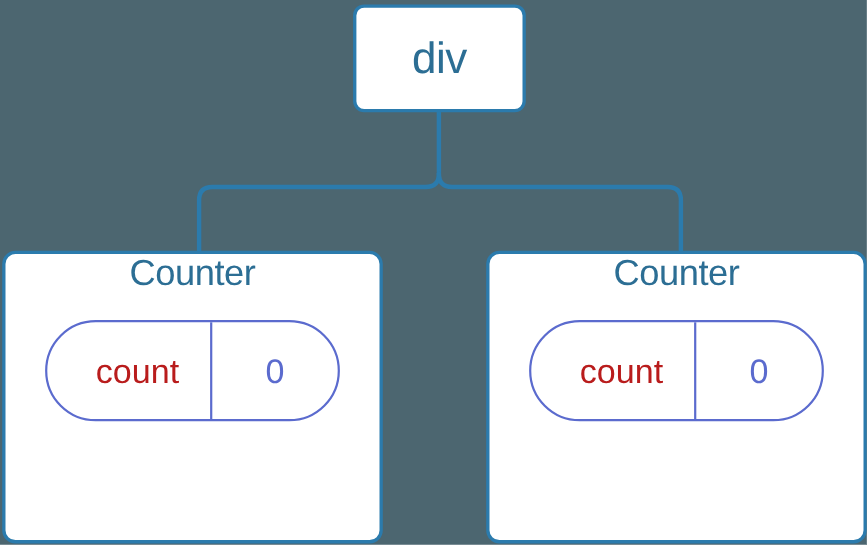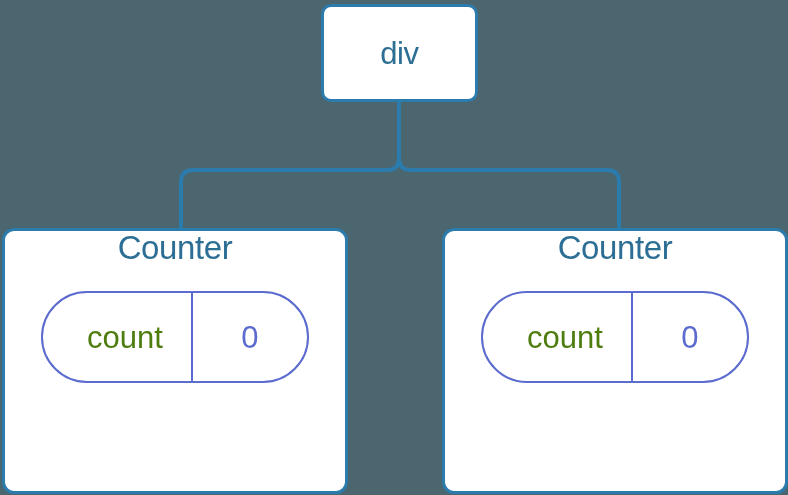--- a/index.html
+++ b/index.html
@@ -44,21 +44,21 @@
 
   #node-div {
     left: 321px;
     top: 4px;
     width: 157px;
     height: 98px;
     border-radius: 10px;
     justify-content: center;
   }
   #node-div .node-title {
-    font-size: 31px;
+    font-size: 40px;
   }
 
   #node-counter-left {
     left: 2px;
     top: 228px;
     width: 346px;
     height: 266px;
   }
   #node-counter-right {
     left: 442px;
@@ -87,21 +87,21 @@
     border-radius: 46px;
     display: flex;
     align-items: stretch;
     background: transparent;
   }
   .pill-key {
     display: flex;
     align-items: center;
     justify-content: center;
     padding: 0 28px 0 44px;
-    color: #4d7c0f;
+    color: #b91c1c;
     font-size: 31px;
     line-height: 1;
     white-space: nowrap;
   }
   .pill-value {
     display: flex;
     align-items: center;
     justify-content: center;
     border-left: 2px solid #5b6bce;
     min-width: 90px;

